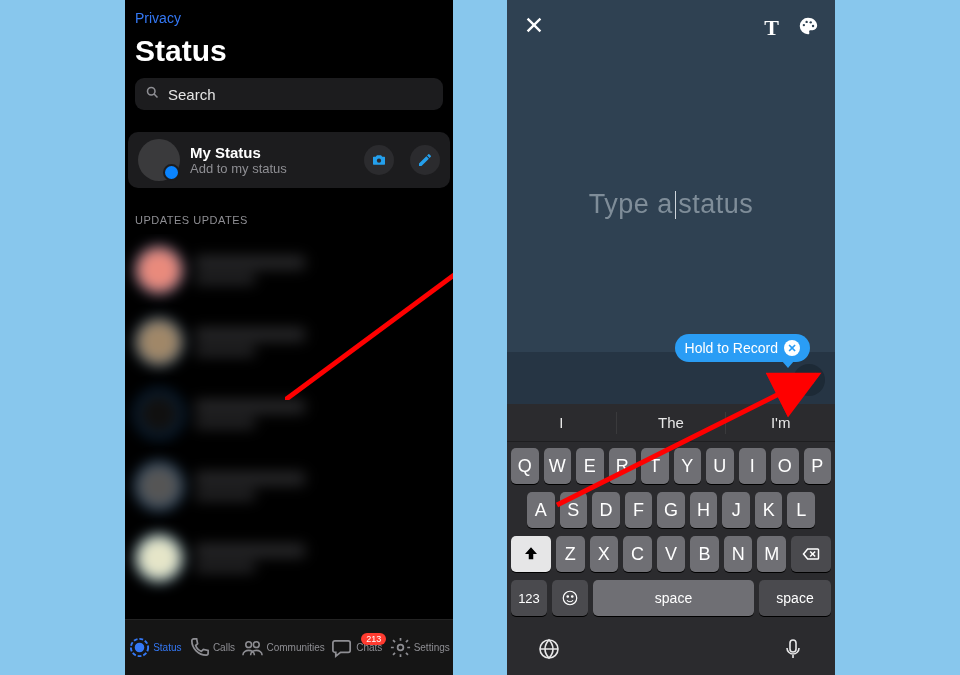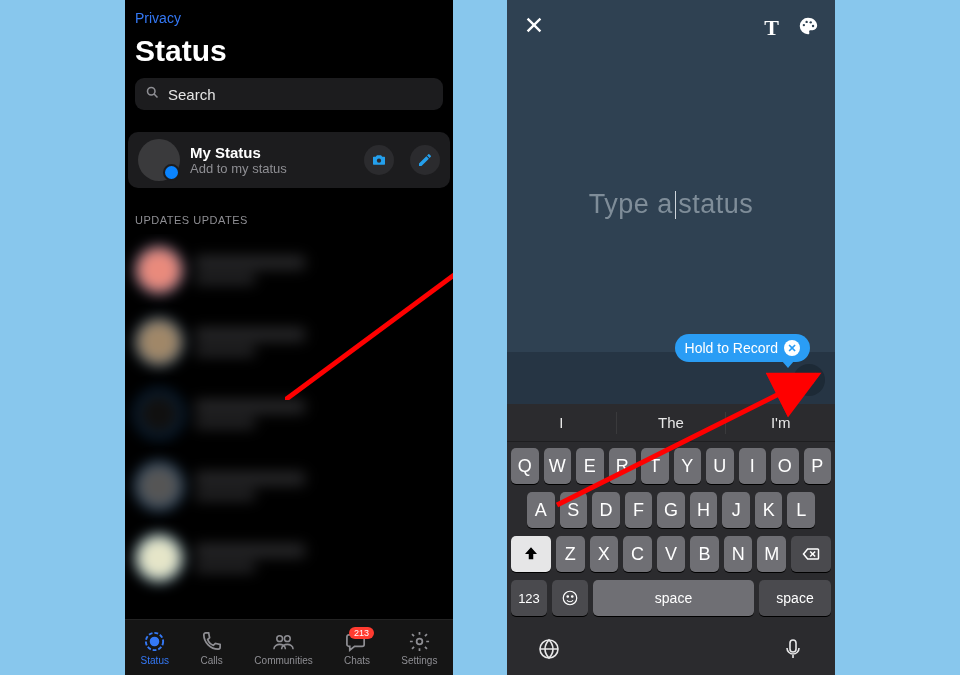--- a/index.html
+++ b/index.html
@@ -28,21 +28,21 @@
   .rav { width:48px; height:48px; border-radius:50%; border:2px dashed #0a84ff; }
   .row .rtext { flex:1; }
   .row .l1 { background:#2a2a2c; height:13px; width:110px; border-radius:3px; }
   .row .l2 { background:#2a2a2c; height:10px; width:60px; border-radius:3px; margin-top:5px; }
   .rav.c1 { background:#e98a7c; }
   .rav.c2 { background:#a08768; }
   .rav.c3 { background:#101010; }
   .rav.c4 { background:#555; }
   .rav.c5 { background:#e5e5c8; }
   .tabbar { background:#151515; height:56px; border-top:1px solid #232323; display:flex; justify-content:space-around; align-items:center; }
-  .tab { display:flex; flex-direction:column; align-items:center; gap:2px; color:#8e8e93; font-size:10px; position:relative; }
+  .tab { display:flex; flex-direction:row; align-items:center; gap:2px; color:#8e8e93; font-size:10px; position:relative; }
   .tab.active { color:#3478f5; }
   .tab svg { width:23px; height:23px; }
   .badge { position:absolute; top:-3px; right:-4px; background:#ff3b30; color:#fff; font-size:9px; border-radius:8px; padding:1px 5px; }
   .arrow1 { position:absolute; left:160px; top:200px; width:280px; height:200px; pointer-events:none; }
 
   
   .p2 { background:#2f4152; display:flex; flex-direction:column; }
   .p2top { display:flex; justify-content:space-between; align-items:center; padding:14px 16px; }
   .p2top .x { color:#fff; font-size:24px; font-weight:300; }
   .p2top .ricons { display:flex; gap:18px; align-items:center; color:#fff; }

